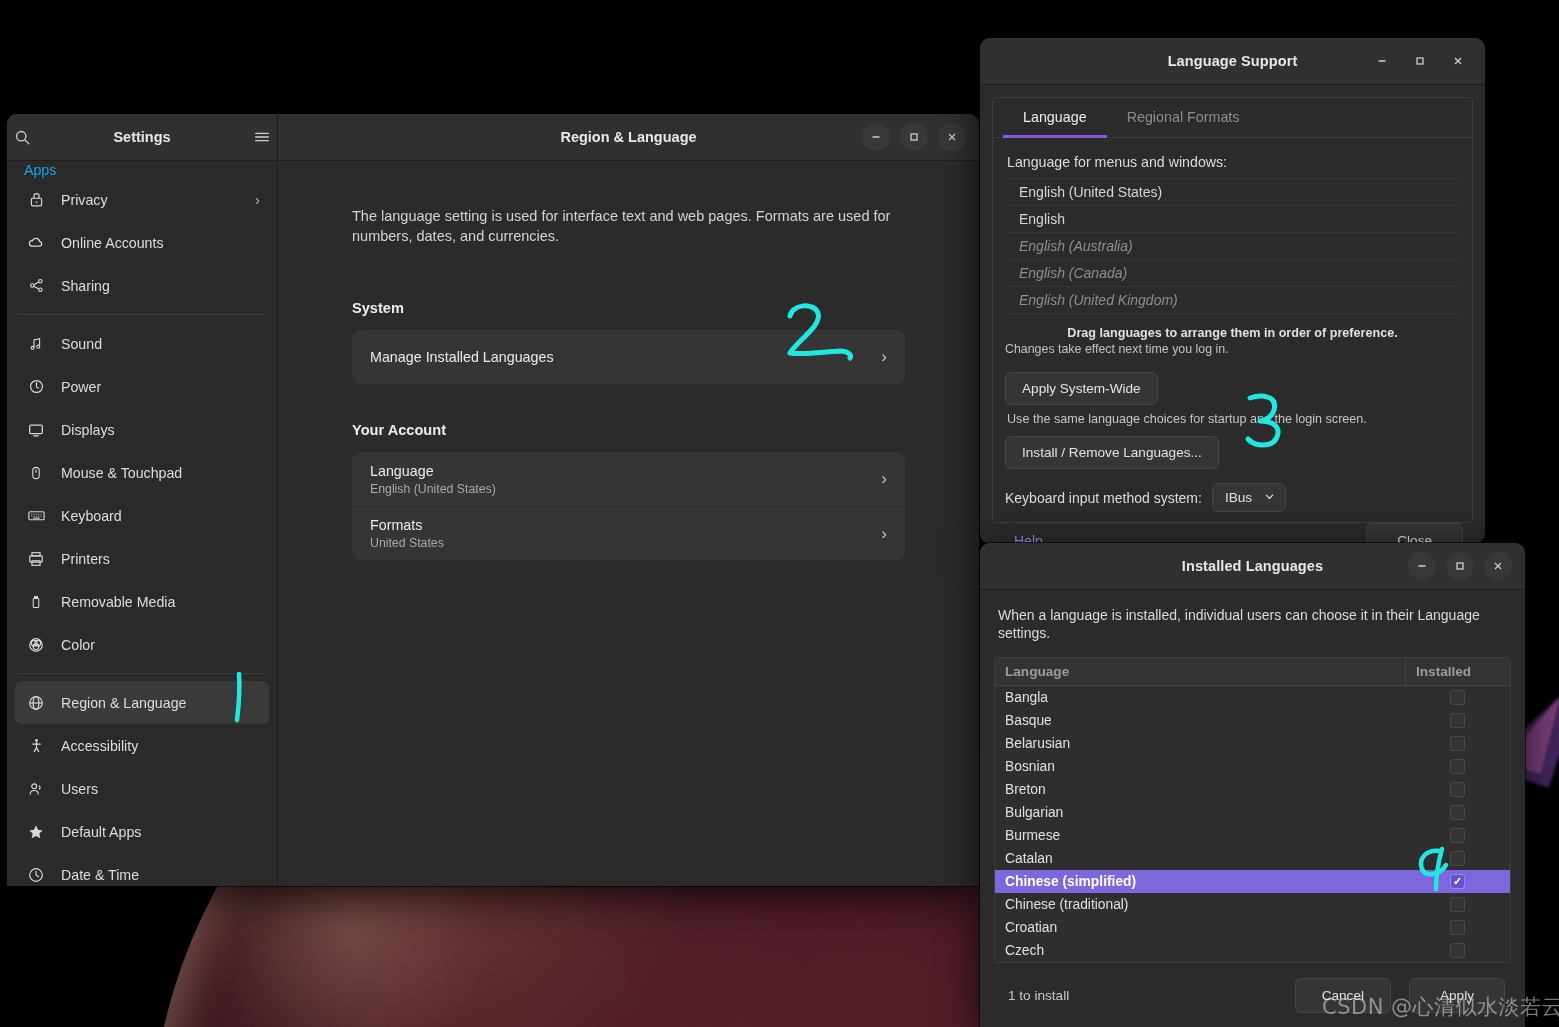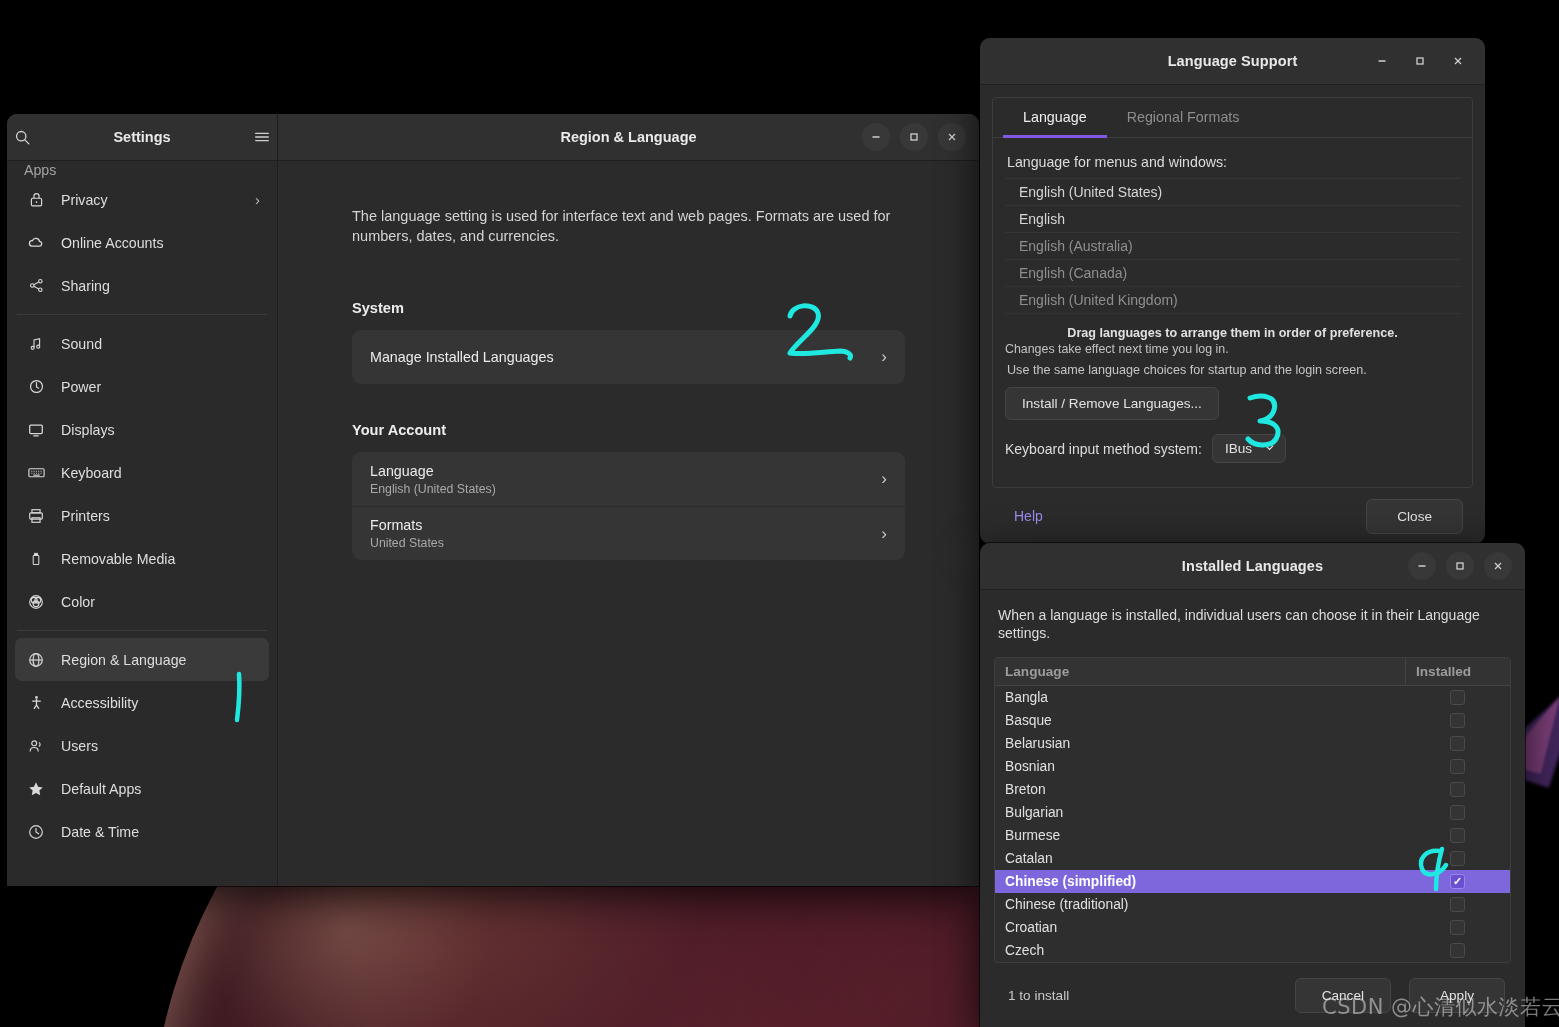--- a/index.html
+++ b/index.html
@@ -153,21 +153,21 @@
   }
   .side-item .sicon {
     width: 24px; height: 20px; margin-right: 13px;
     display:flex; align-items:center; justify-content:center;
     color:#d8d8d8; flex: 0 0 24px;
   }
   .side-item .chev { margin-left:auto; color:#b9b9b9; font-size: 15px; }
   .side-item.selected { background: #3a3a3a; }
   .side-sep { height:1px; background:#3b3b3b; margin: 7px 10px 7px 10px; }
   .clipped-row { height: 17px; overflow: hidden; margin: 0 8px; padding: 0 9px;
-                 display:flex; align-items:flex-end; font-size:14.2px; color:#a3a3a3; }
+                 display:flex; align-items:flex-end; font-size:14.2px; color:#0ea5e9; }
 
   #settings-main {
     flex:1; display:flex; flex-direction:column;
     background: #2b2b2b;
   }
   #settings-titlebar {
     height: 47px; background:#303030;
     display:flex; align-items:center; justify-content:center;
     border-bottom:1px solid #1f1f1f; position:relative;
   }
@@ -222,21 +222,21 @@
   .tab.active { color:#efefef; border-bottom-color:#8257e6; }
   #ls-content { padding: 12px 12px 10px 12px; flex:1; }
   .ls-label { font-size: 14.2px; color:#dcdcdc; margin: 4px 0 8px 2px; }
   .lang-list { margin-bottom: 12px; }
   .lang-row {
     font-size: 14px; padding: 5px 2px 5px 14px;
     border-bottom: 1px solid #343434;
     color:#d6d6d6;
     cursor: pointer;
   }
-  .lang-row.dim { color:#8f8f8f; }
+  .lang-row.dim { color:#8f8f8f;font-style:italic; }
   .lang-row:first-child { border-top: 1px solid #343434; }
   .hint-bold { font-size: 12.6px; font-weight: bold; color:#e0e0e0; margin-top:8px;text-align:center; }
   .hint-sub { font-size: 12.4px; color:#c2c2c2; margin-top: 2px; }
   .btn {
     background:#353535; border:1px solid #454545; border-radius:6px;
     color:#e2e2e2; font-size:13.6px; padding: 8px 16px;
     cursor:pointer; display:inline-block;
     font-family:"Liberation Sans", sans-serif;
   }
   .small-note { font-size:12.6px; color:#c6c6c6; margin: 7px 0 10px 2px; }
@@ -404,20 +404,29 @@
         <div class="side-item">
           <span class="sicon">
             <svg width="18" height="18" viewBox="0 0 20 20" fill="none" stroke="currentColor" stroke-width="1.4">
               <rect x="3" y="4.5" width="14" height="9.5" rx="1.2"></rect>
                 <line x1="7.5" y1="16.5" x2="12.5" y2="16.5" stroke-linecap="round"></line>
             </svg>
           </span>
           <span>Displays</span>
         </div>
 
+        <div class="side-item">
+          <span class="sicon">
+            <svg width="16" height="16" viewBox="0 0 20 20" fill="none" stroke="currentColor" stroke-width="1.4">
+              <rect x="6" y="3" width="8" height="14" rx="4"></rect>
+                <line x1="10" y1="6" x2="10" y2="9" stroke-linecap="round"></line>
+            </svg>
+          </span>
+          <span>Mouse &amp; Touchpad</span>
+        </div>
 
         <div class="side-item">
           <span class="sicon">
             <svg width="19" height="19" viewBox="0 0 20 20" fill="none" stroke="currentColor" stroke-width="1.2">
               <rect x="2" y="6" width="16" height="8.5" rx="1.2"></rect>
               <line x1="4.6" y1="8.7" x2="15.4" y2="8.7" stroke-dasharray="1 1.4"></line>
               <line x1="4.6" y1="10.8" x2="15.4" y2="10.8" stroke-dasharray="1 1.4"></line>
               <line x1="6.6" y1="12.8" x2="13.4" y2="12.8"></line>
             </svg>
           </span>
@@ -611,20 +620,23 @@
             <div class="lang-row">English (United States)</div>
             <div class="lang-row">English</div>
             <div class="lang-row dim">English (Australia)</div>
             <div class="lang-row dim">English (Canada)</div>
             <div class="lang-row dim">English (United Kingdom)</div>
           </div>
 
           <div class="hint-bold">Drag languages to arrange them in order of preference.</div>
           <div class="hint-sub">Changes take effect next time you log in.</div>
 
+          <div style="margin-top:16px;">
+            <span class="btn">Apply System-Wide</span>
+          </div>
           <div class="small-note">Use the same language choices for startup and the login screen.</div>
 
           <div>
             <span class="btn" id="install-remove-btn">Install / Remove Languages...</span>
           </div>
 
           <div class="kbd-row">
             <span class="kbd-label">Keyboard input method system:</span>
             <span class="combo">
               <span>IBus</span>

